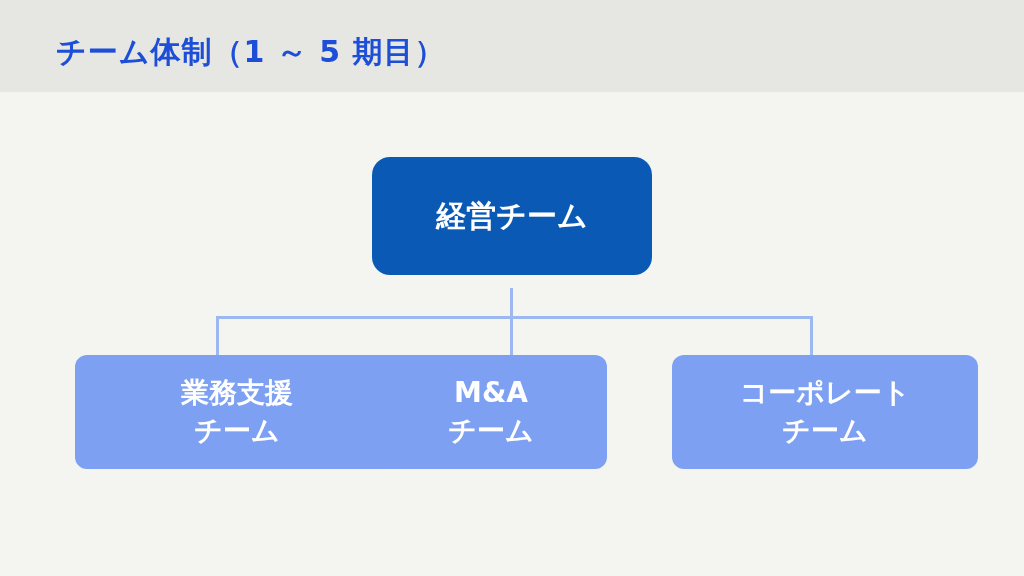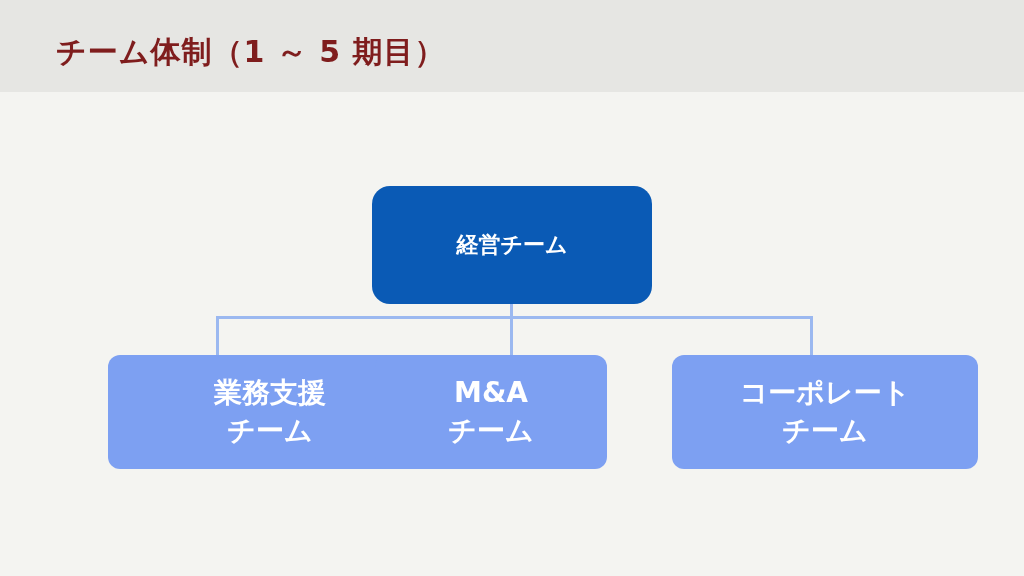--- a/index.html
+++ b/index.html
@@ -19,51 +19,51 @@
     width: 1024px;
     height: 92px;
     background: #e6e6e3;
   }
   .page-title {
     position: absolute;
     top: 32px;
     left: 56px;
     font-size: 30px;
     font-weight: bold;
-    color: #7f1d1d;
+    color: #1d4ed8;
     letter-spacing: 1px;
   }
   .node {
     position: absolute;
     display: flex;
     flex-direction: column;
     align-items: center;
     justify-content: center;
     color: #ffffff;
     font-weight: bold;
     text-align: center;
   }
   .root-node {
     left: 372px;
-    top: 186px;
+    top: 157px;
     width: 280px;
     height: 118px;
     background: #0a5ab5;
     border-radius: 18px;
-    font-size: 22px;
+    font-size: 30px;
   }
   .child-node {
     top: 355px;
     height: 114px;
     background: #7da0f2;
     border-radius: 12px;
     font-size: 28px;
     line-height: 1.35;
   }
-  .child-0 { left: 75px;  width: 324px; margin-left: 33px; }
+  .child-0 { left: 75px;  width: 324px; }
   .child-1 { left: 375px; width: 232px; }
   .child-2 { left: 672px; width: 306px; }
   .connector {
     position: absolute;
     background: #9bb8f0;
   }
   .conn-root-stem { left: 510px; top: 288px; width: 3px; height: 30px; }
   .conn-horizontal { left: 216px; top: 316px; width: 597px; height: 3px; }
   .conn-drop-0 { left: 216px; top: 316px; width: 3px; height: 41px; }
   .conn-drop-1 { left: 510px; top: 316px; width: 3px; height: 41px; }

